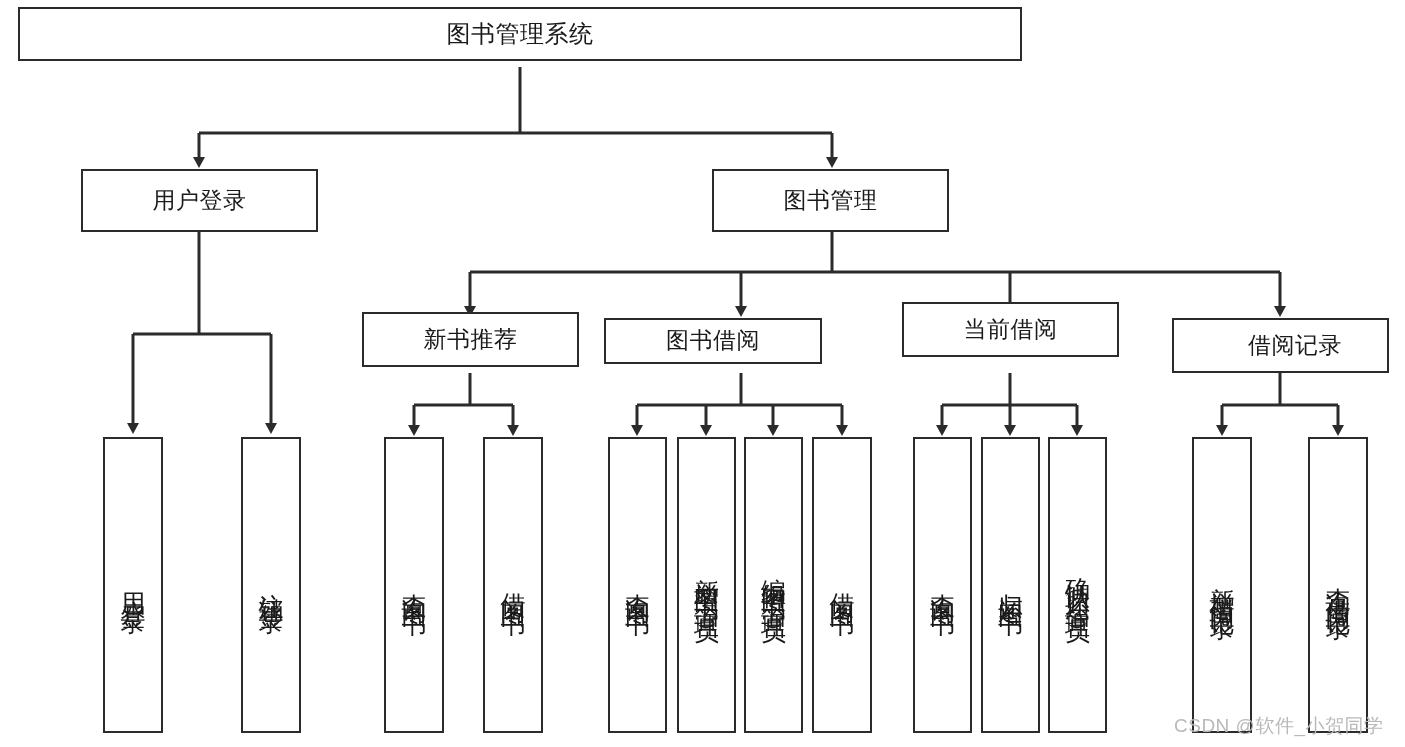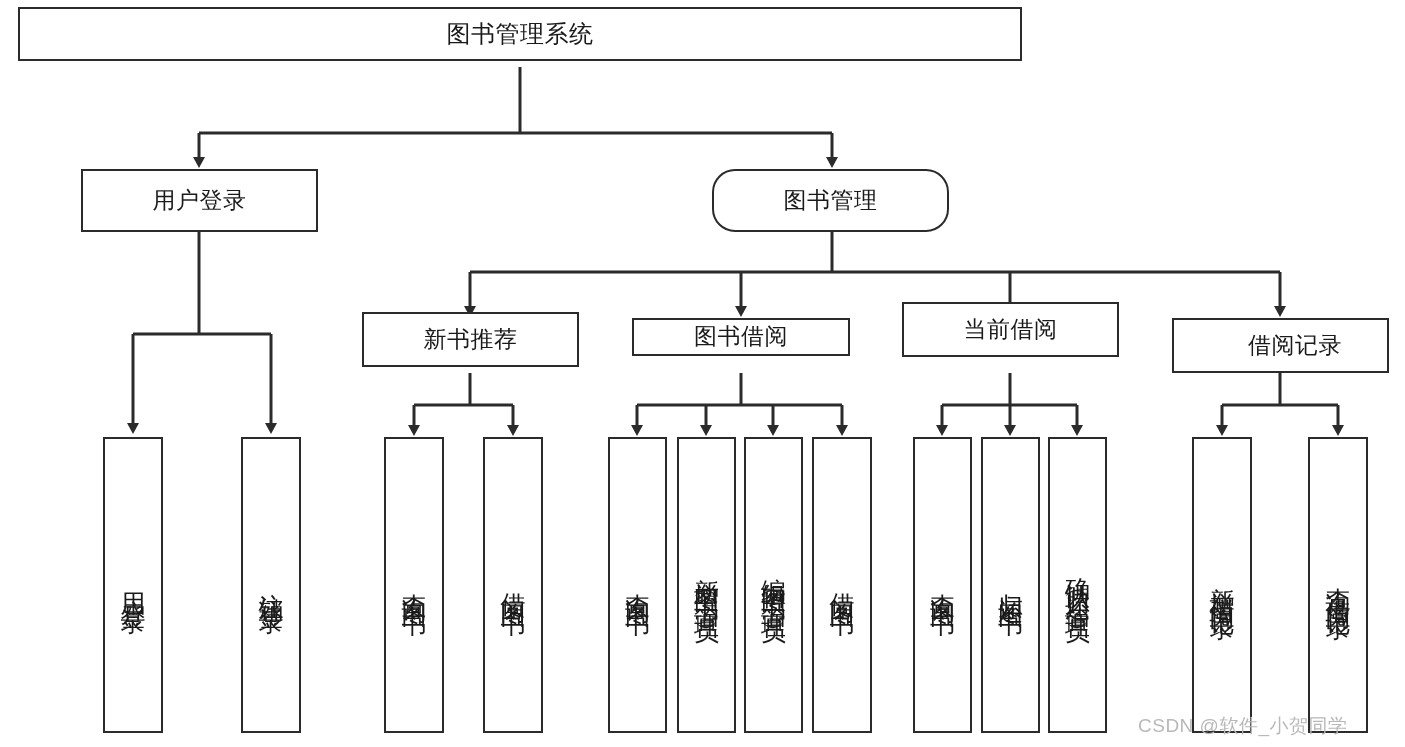--- a/index.html
+++ b/index.html
@@ -128,29 +128,29 @@
   </svg>
 
   <div class="node horiz root" style="left:18px; top:7px; width:1004px; height:54px;">
     <span class="node-label">图书管理系统</span>
   </div>
 
   <div class="node horiz" style="left:81px; top:169px; width:237px; height:63px;">
     <span class="node-label">用户登录</span>
   </div>
 
-  <div class="node horiz" style="left:712px; top:169px; width:237px; height:63px;border-radius:23px;">
+  <div class="node horiz" style="left:712px; top:169px; width:237px; height:63px;">
     <span class="node-label">图书管理</span>
   </div>
 
   <div class="node horiz" style="left:362px; top:312px; width:217px; height:55px;">
     <span class="node-label">新书推荐</span>
   </div>
 
-  <div class="node horiz" style="left:632px; top:318px; width:218px; height:38px;">
+  <div class="node horiz" style="left:604px; top:318px; width:218px; height:46px;">
     <span class="node-label">图书借阅</span>
   </div>
 
   <div class="node horiz" style="left:902px; top:302px; width:217px; height:55px;">
     <span class="node-label">当前借阅</span>
   </div>
 
   <div class="node horiz" style="left:1172px; top:318px; width:217px; height:55px;padding-left:29px;">
     <span class="node-label">借阅记录</span>
   </div>
@@ -200,15 +200,15 @@
   </div>
 
   <div class="node vert" style="left:1192px; top:437px; width:60px; height:296px;">
     <span class="node-label">新增借阅记录</span>
   </div>
 
   <div class="node vert" style="left:1308px; top:437px; width:60px; height:296px;">
     <span class="node-label">查询借阅记录</span>
   </div>
 
-  <div class="watermark" style="left:1138px; top:713px;">CSDN @软件_小贺同学</div>
+  <div class="watermark" style="left:1174px; top:713px;">CSDN @软件_小贺同学</div>
 
 </div>
 
 </body></html>

